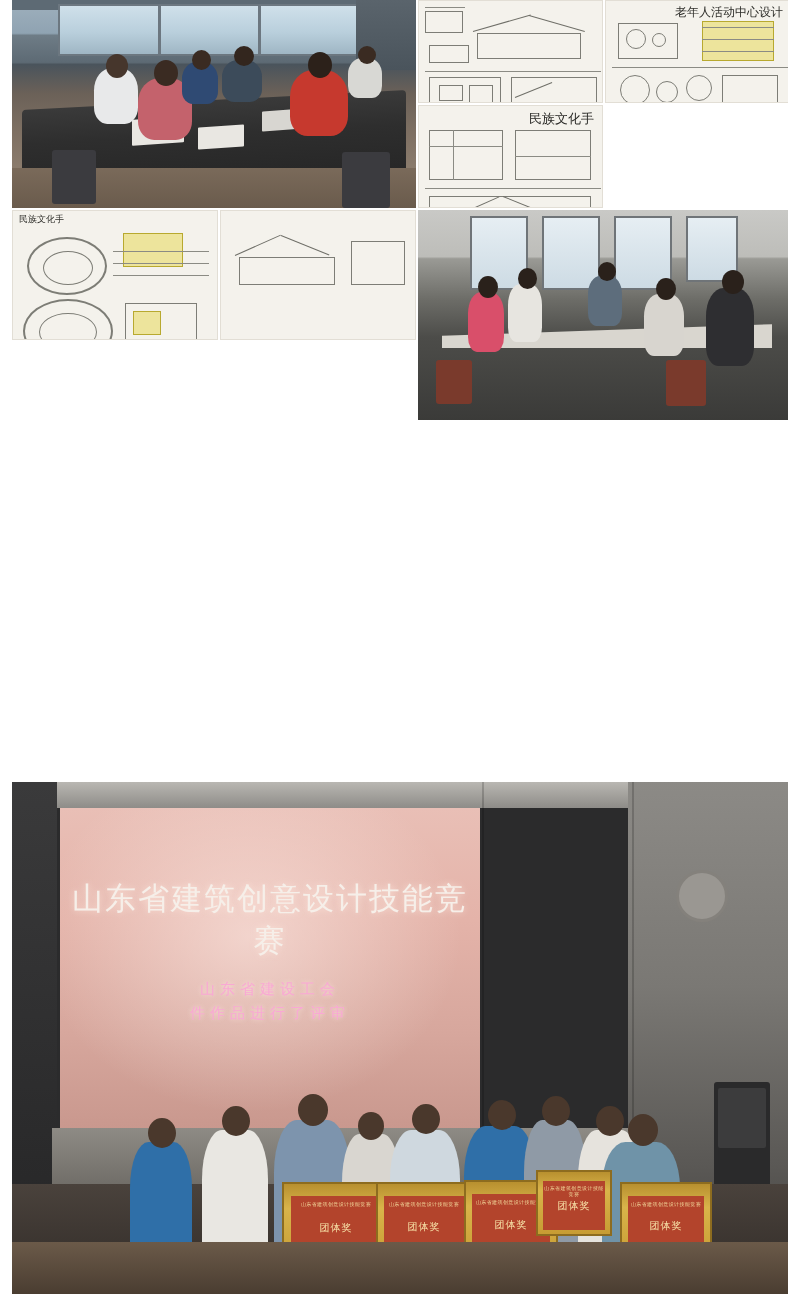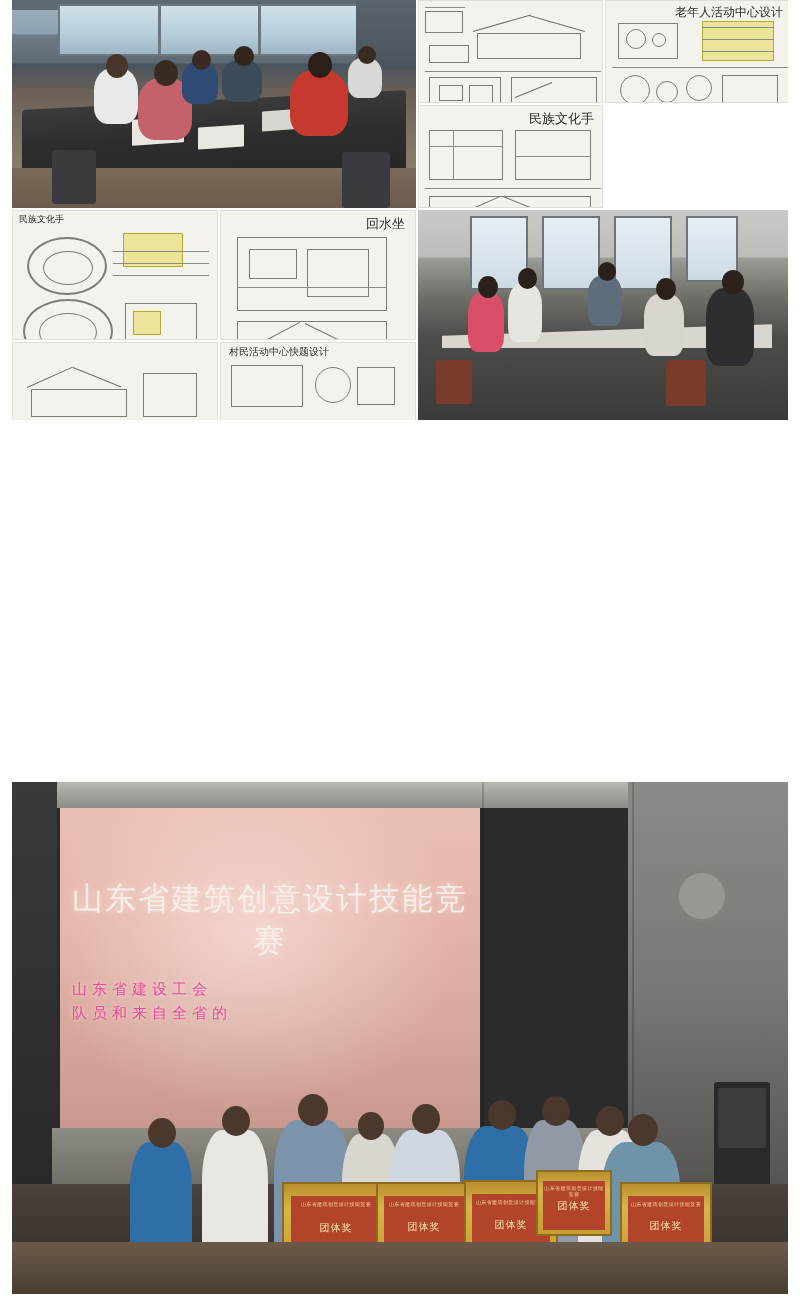--- a/index.html
+++ b/index.html
@@ -208,23 +208,24 @@
     position: absolute; left: 60px; top: 96px; width: 396px;
     text-align: center;
     font-family: "Liberation Serif", serif;
     font-size: 31px;
     color: #f6efe9;
     letter-spacing: 2px;
     text-shadow: 0 0 7px rgba(255,230,220,0.85);
   }
   .ceremony .scr-sub1, .ceremony .scr-sub2 {
     position: absolute; left: 60px; width: 396px;
+    text-align: center;
     font-family: "Liberation Serif", serif;
     font-size: 15px;
-    color: #ec4899;
+    color: #f9a8d4;
     letter-spacing: 5px;
     text-shadow: 0 0 5px rgba(255,235,225,0.8);
   }
   .ceremony .scr-sub1 { top: 198px; }
   .ceremony .scr-sub2 { top: 222px; }
   .ceremony .scr-date {
     position: absolute; left: 60px; top: 268px; width: 396px;
     text-align: center;
     font-family: "Liberation Sans", sans-serif;
     font-size: 11px;
@@ -383,41 +384,24 @@
         <div class="ln" style="left:100px;top:40px;width:96px;height:1px;"></div>
         <div class="ln" style="left:100px;top:52px;width:96px;height:1px;"></div>
         <div class="ln" style="left:100px;top:64px;width:96px;height:1px;"></div>
         <div class="circ" style="left:10px;top:88px;width:90px;height:64px;border-width:2px;"></div>
         <div class="circ" style="left:26px;top:102px;width:58px;height:38px;"></div>
         <div class="box" style="left:112px;top:92px;width:72px;height:40px;"></div>
         <div class="box fill-y" style="left:120px;top:100px;width:28px;height:24px;"></div>
 
       </div>
       <div class="sheet">
-        <div class="ttl" style="right:10px;top:4px;font-size:13px;color:#2a2a27;">回水坐</div>
-        <div class="box" style="left:16px;top:26px;width:150px;height:74px;"></div>
-        <div class="box" style="left:28px;top:38px;width:48px;height:30px;"></div>
-        <div class="box" style="left:86px;top:38px;width:62px;height:48px;"></div>
-        <div class="ln" style="left:16px;top:76px;width:150px;height:1px;"></div>
-        <div class="box" style="left:16px;top:110px;width:150px;height:58px;"></div>
-        <div class="roofline" style="left:24px;top:140px;width:62px;transform:rotate(-28deg);"></div>
-        <div class="roofline" style="left:84px;top:112px;width:64px;transform:rotate(26deg);"></div>
-
-      </div>
-      <div class="sheet">
         <div class="roofline" style="left:14px;top:44px;width:50px;transform:rotate(-24deg);"></div>
         <div class="roofline" style="left:60px;top:24px;width:52px;transform:rotate(22deg);"></div>
         <div class="box" style="left:18px;top:46px;width:96px;height:28px;"></div>
         <div class="box" style="left:130px;top:30px;width:54px;height:44px;"></div>
-      </div>
-      <div class="sheet">
-        <div class="ttl" style="left:8px;top:2px;font-size:10px;color:#2a2a27;">村民活动中心快题设计</div>
-        <div class="box" style="left:10px;top:22px;width:72px;height:42px;"></div>
-        <div class="circ" style="left:94px;top:24px;width:36px;height:36px;"></div>
-        <div class="box" style="left:136px;top:24px;width:38px;height:38px;"></div>
       </div>
     </div>
 
     <div class="cell photo-studio">
       <div class="swin" style="left:52px;top:6px;width:58px;height:74px;"></div>
       <div class="swin" style="left:124px;top:6px;width:58px;height:74px;"></div>
       <div class="swin" style="left:196px;top:6px;width:58px;height:74px;"></div>
       <div class="swin" style="left:268px;top:6px;width:52px;height:66px;"></div>
       <div class="sdesk" style="left:24px;top:120px;width:330px;height:40px;"></div>
       <div class="sdesk sdesk2" style="left:10px;top:160px;width:352px;height:34px;"></div>
@@ -443,21 +427,21 @@
     <div class="wall-l"></div>
     <div class="wall-r"></div>
     <div class="wall-seam" style="left:470px;top:0;height:360px;"></div>
     <div class="wall-seam" style="left:620px;top:0;height:360px;"></div>
     <div class="vent"></div>
 
     <div class="screen"></div>
     <div class="screen-glow"></div>
     <div class="scr-title">山东省建筑创意设计技能竞赛</div>
     <div class="scr-sub1">山东省建设工会</div>
-    <div class="scr-sub2">队员和来自全省的</div>
+    <div class="scr-sub2">件作品进行了评审</div>
 
     <div class="backwall"></div>
     <div class="speaker"></div>
     <div class="speaker-hi"></div>
     <div class="stage"></div>
 
     <div class="pers" style="left:118px;top:360px;width:62px;height:152px;background:#2f6fa8;"></div>
     <div class="phead" style="left:136px;top:336px;width:28px;height:30px;"></div>
 
     <div class="pers" style="left:190px;top:348px;width:66px;height:164px;background:#e9e7e2;"></div>

